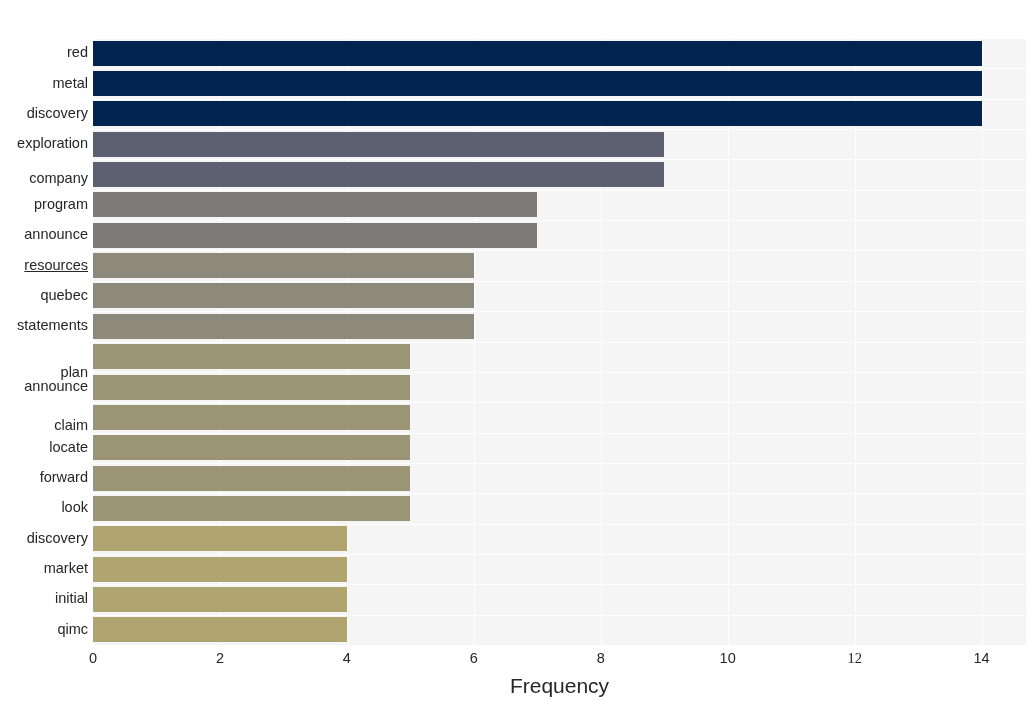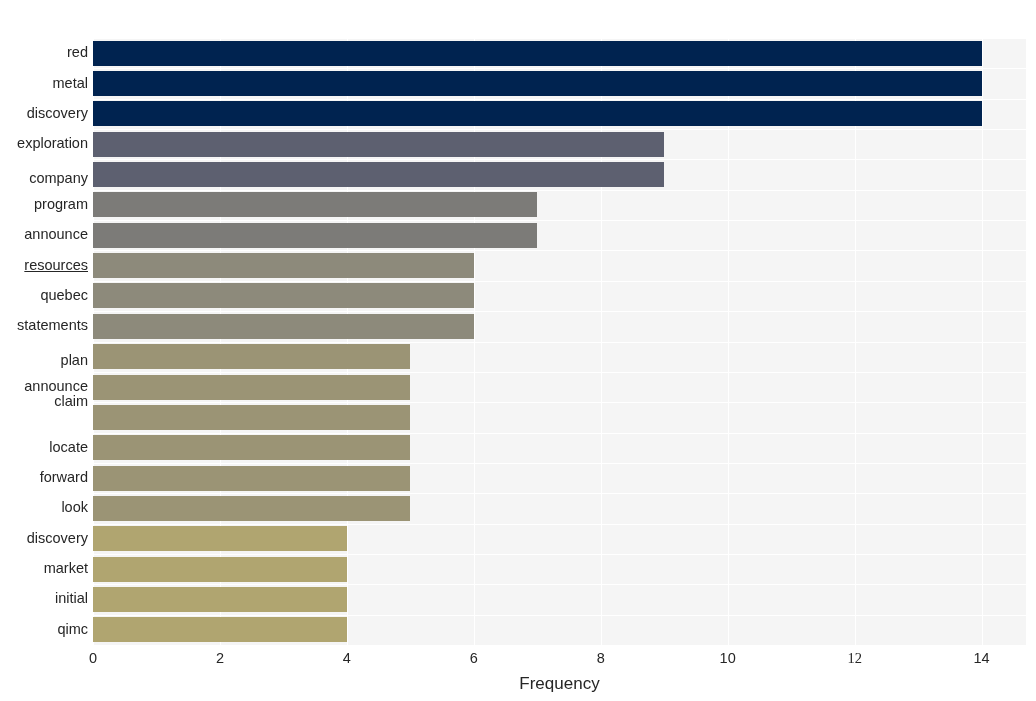--- a/index.html
+++ b/index.html
@@ -90,21 +90,21 @@
     transform: translateX(-50%);
     font-size: 14.5px;
     color: #262626;
   }
   #x-axis-title {
     position: absolute;
     left: 93px;
     top: 674px;
     width: 933px;
     text-align: center;
-    font-size: 17px;
+    font-size: 21px;
     color: #262626;
   }
 </style>
 </head>
 <body>
 
 <div id="chart-root">
 
 
   <div id="plot-area">
@@ -162,23 +162,23 @@
       <div class="y-label" style="top: 7.175px;">red</div>
       <div class="y-label" style="top: 37.525px;">metal</div>
       <div class="y-label" style="top: 67.875px;">discovery</div>
       <div class="y-label" style="top: 98.225px;">exploration</div>
       <div class="y-label" style="top: 133px;">company</div>
       <div class="y-label" style="top: 158.925px;">program</div>
       <div class="y-label" style="top: 189.275px;">announce</div>
       <div class="y-label" style="top: 219.625px; text-decoration: underline;">resources</div>
       <div class="y-label" style="top: 249.975px;">quebec</div>
       <div class="y-label" style="top: 280.325px;">statements</div>
-      <div class="y-label" style="top: 315px;">plan</div>
+      <div class="y-label" style="top: 327px;">plan</div>
       <div class="y-label" style="top: 341.025px;">announce</div>
-      <div class="y-label" style="top: 356px;">claim</div>
+      <div class="y-label" style="top: 380px;">claim</div>
       <div class="y-label" style="top: 401.725px;">locate</div>
       <div class="y-label" style="top: 432.075px;">forward</div>
       <div class="y-label" style="top: 462.425px;">look</div>
       <div class="y-label" style="top: 492.775px;">discovery</div>
       <div class="y-label" style="top: 523.125px;">market</div>
       <div class="y-label" style="top: 553.475px; margin-left: 36px;">initial</div>
       <div class="y-label" style="top: 583.825px;">qimc</div>
     </div>
 
   <div id="x-labels">

